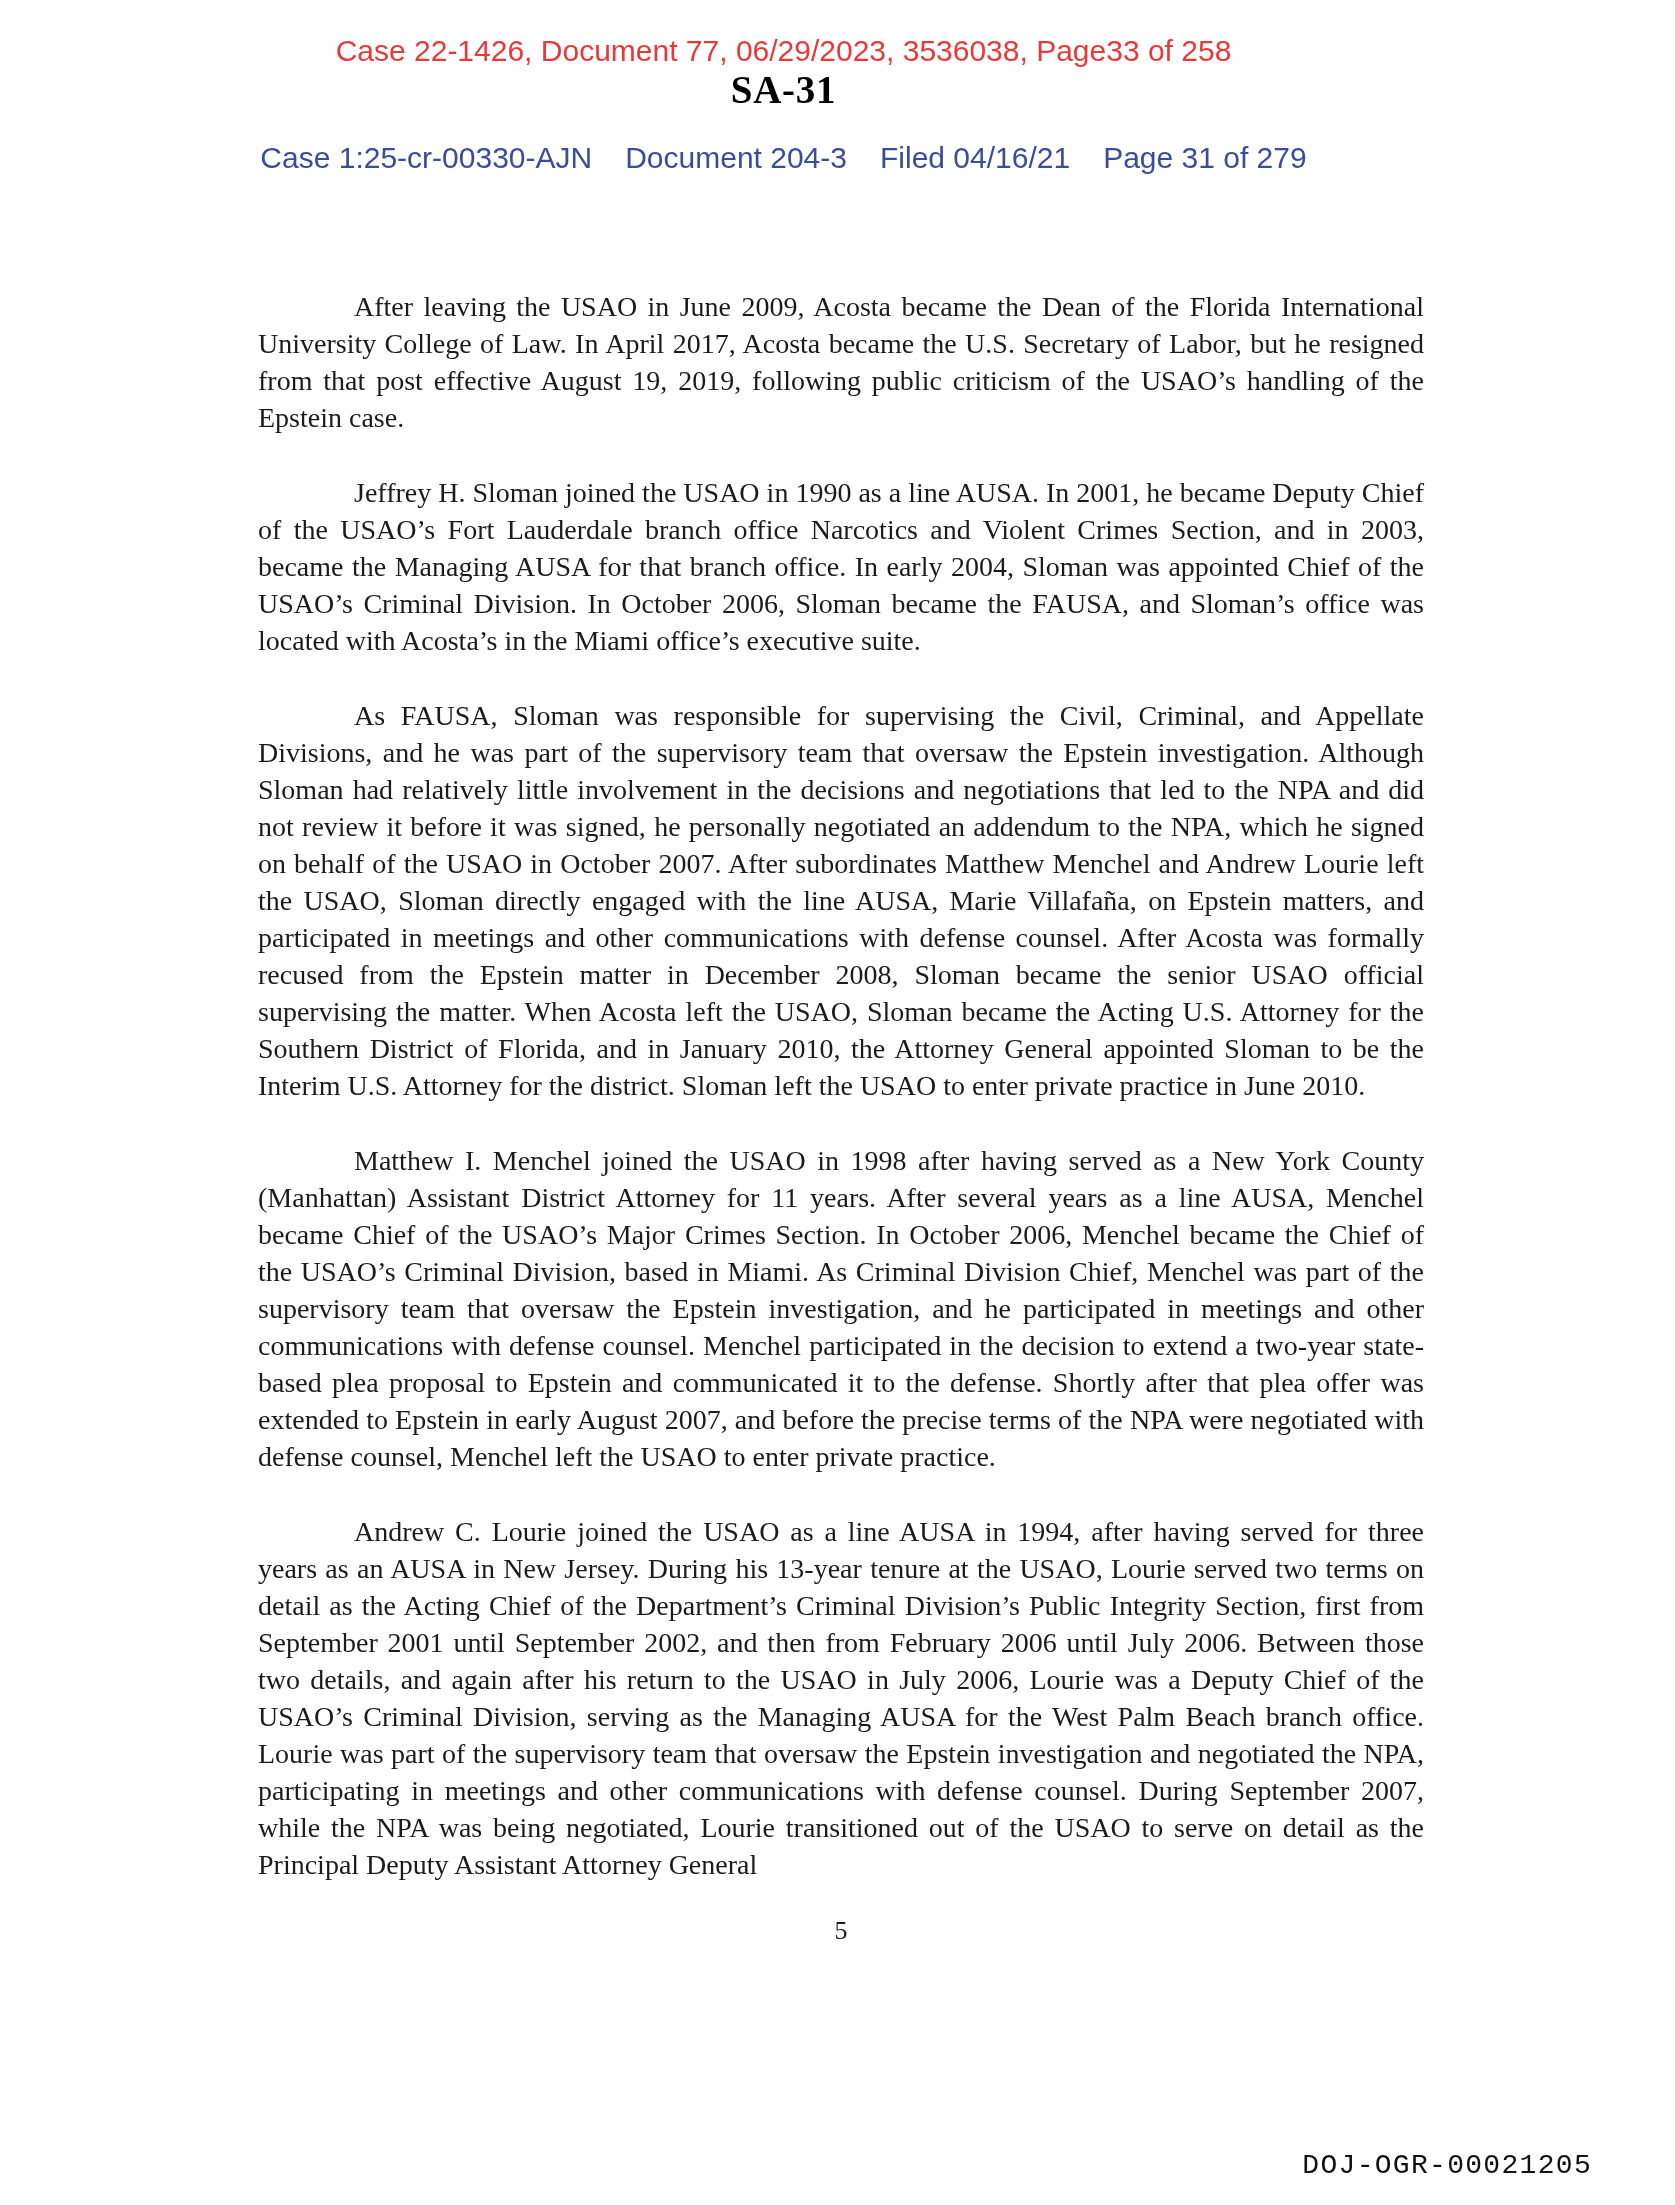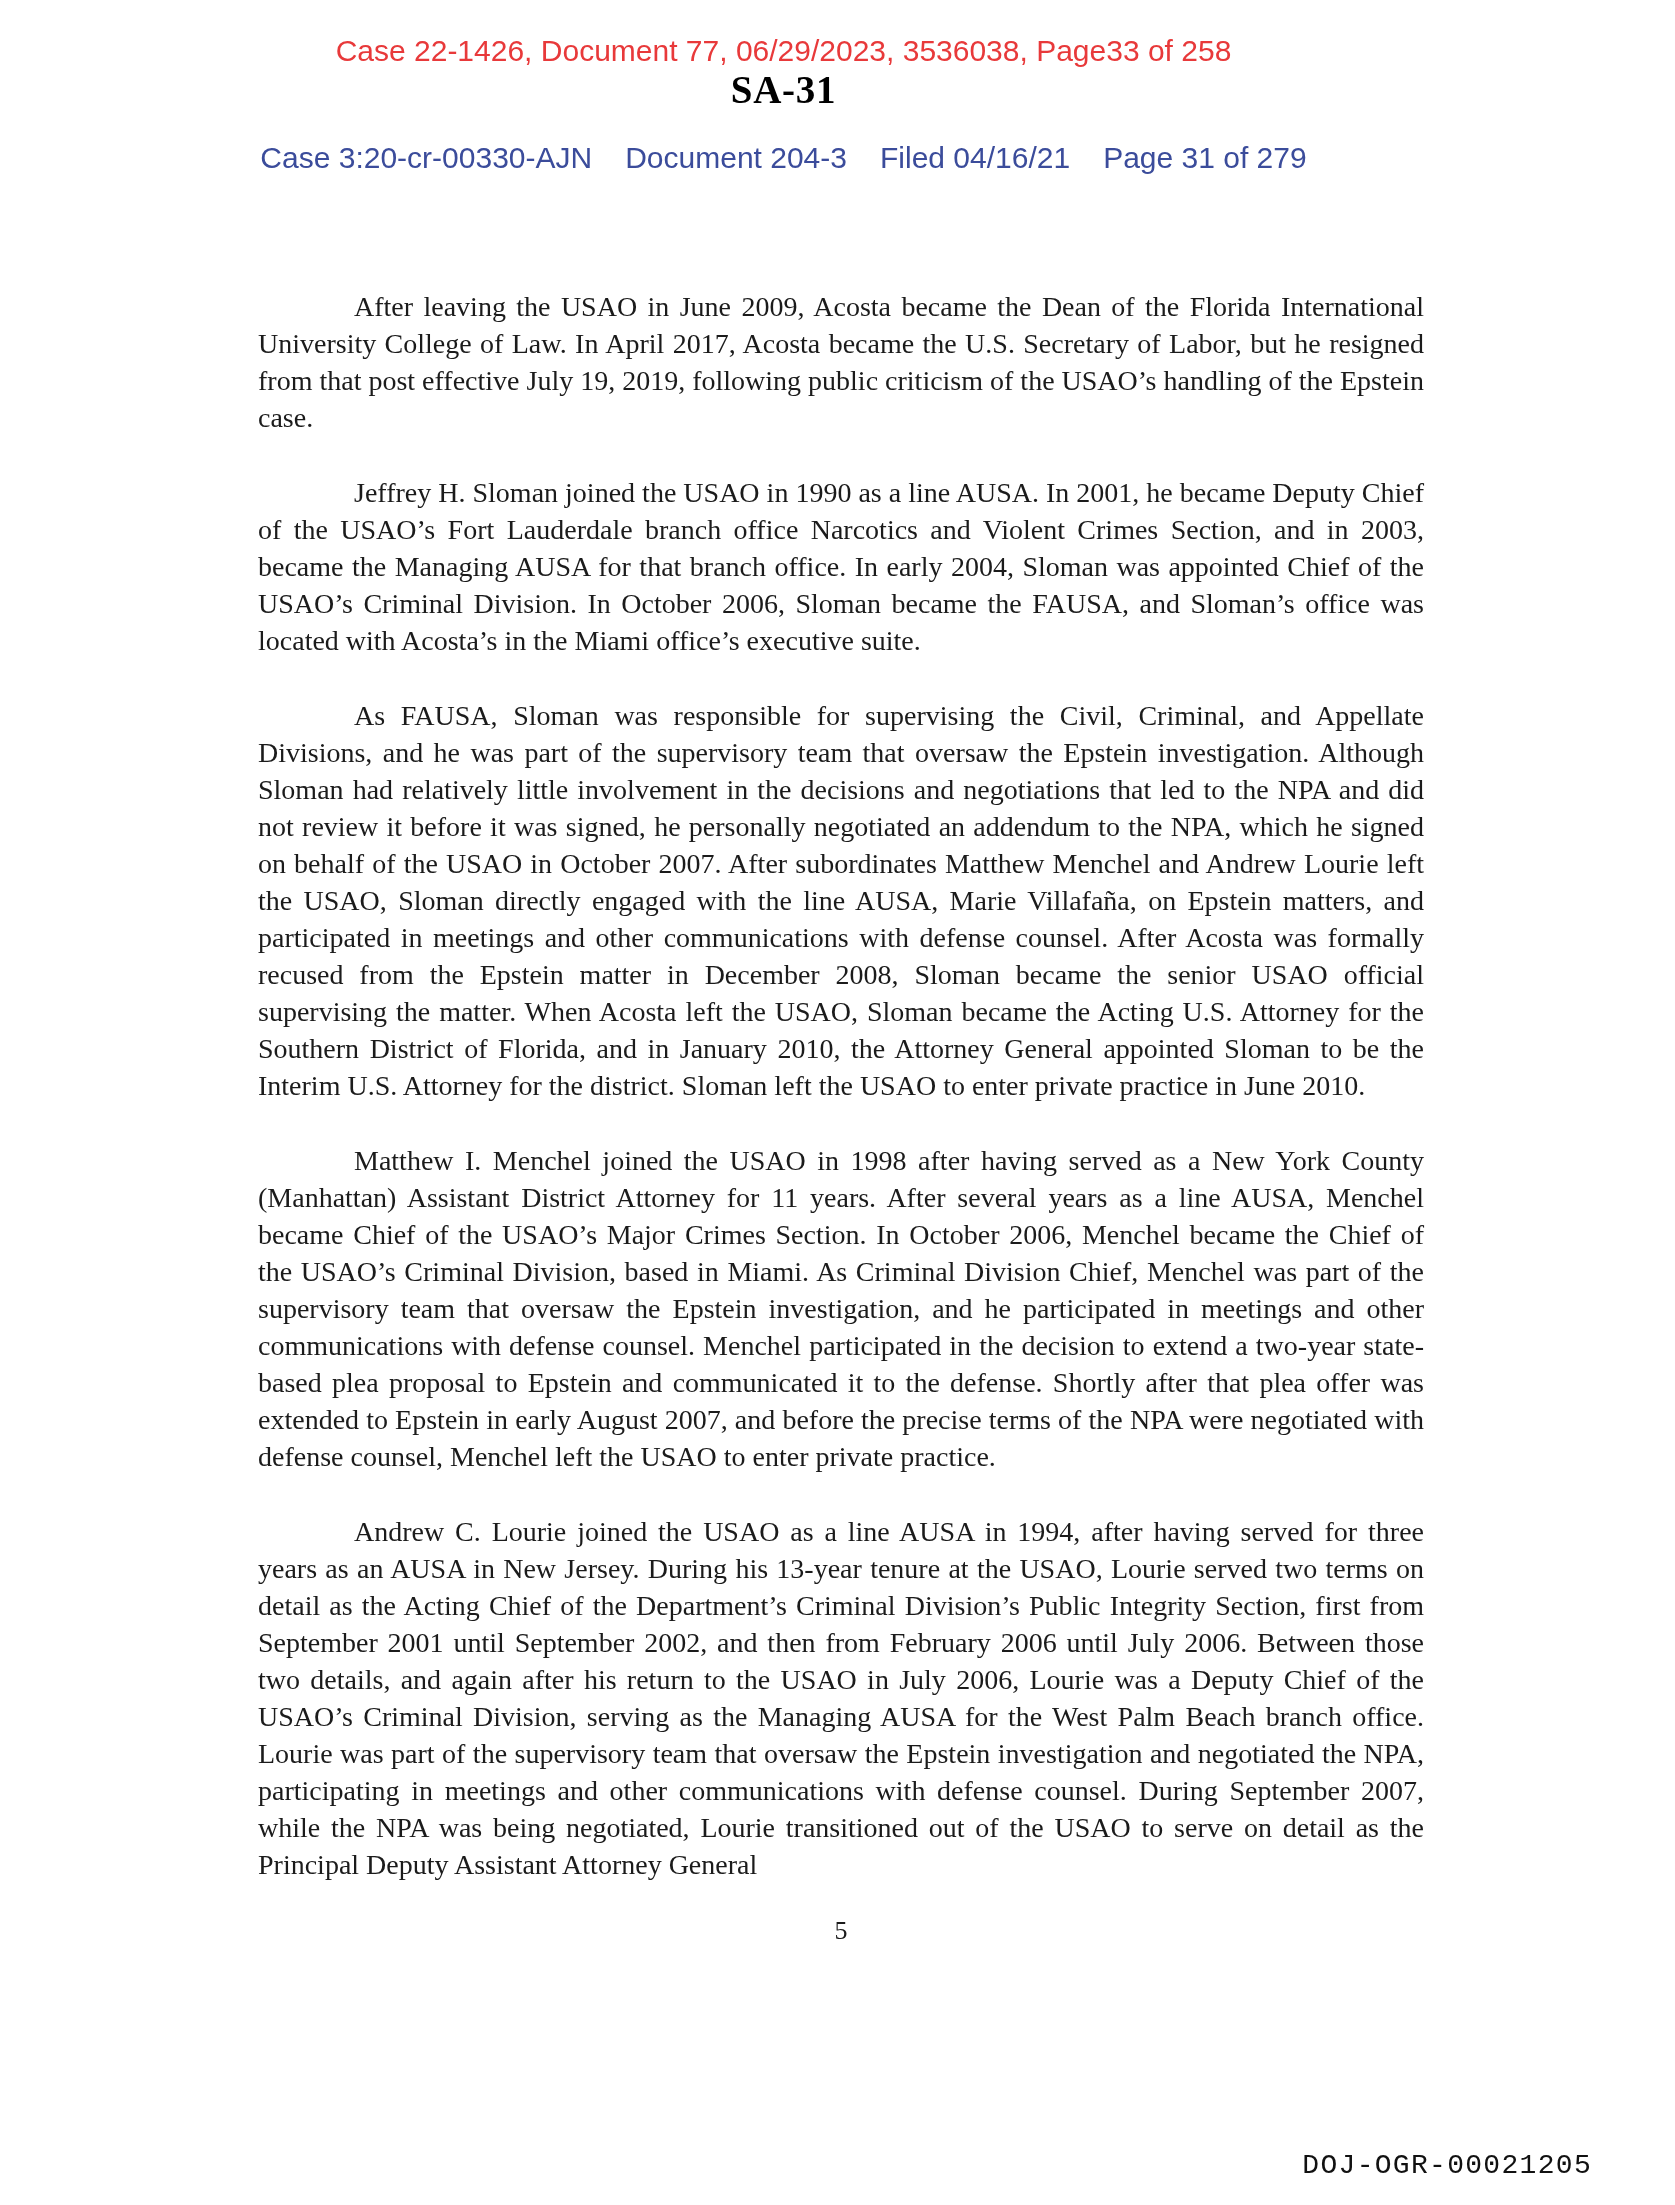--- a/index.html
+++ b/index.html
@@ -89,30 +89,30 @@
 </style>
 </head>
 <body>
 
 <div class="page">
 
   <div class="stamp-header">
     <div class="appeal-stamp">Case 22-1426, Document 77, 06/29/2023, 3536038, Page33 of 258</div>
     <div class="exhibit-label">SA-31</div>
     <div class="district-stamp">
-      <span>Case 3:20-cr-00330-AJN</span>
+      <span>Case 1:25-cr-00330-AJN</span>
       <span>Document 204-3</span>
       <span>Filed 04/16/21</span>
       <span>Page 31 of 279</span>
     </div>
   </div>
 
   <div class="doc-body">
     <p>
-      <span class="lead"></span><span>After leaving the USAO in June 2009, Acosta became the Dean of the Florida International University College of Law.  In April 2017, Acosta became the U.S. Secretary of Labor, but he resigned from that post effective July 19, 2019, following public criticism of the USAO’s handling of the Epstein case.</span>
+      <span class="lead"></span><span>After leaving the USAO in June 2009, Acosta became the Dean of the Florida International University College of Law.  In April 2017, Acosta became the U.S. Secretary of Labor, but he resigned from that post effective August 19, 2019, following public criticism of the USAO’s handling of the Epstein case.</span>
     </p>
     <p>
       <span class="lead">Jeffrey H. Sloman</span><span> joined the USAO in 1990 as a line AUSA.  In 2001, he became Deputy Chief of the USAO’s Fort Lauderdale branch office Narcotics and Violent Crimes Section, and in 2003, became the Managing AUSA for that branch office.  In early 2004, Sloman was appointed Chief of the USAO’s Criminal Division.  In October 2006, Sloman became the FAUSA, and Sloman’s office was located with Acosta’s in the Miami office’s executive suite.</span>
     </p>
     <p>
       <span class="lead"></span><span>As FAUSA, Sloman was responsible for supervising the Civil, Criminal, and Appellate Divisions, and he was part of the supervisory team that oversaw the Epstein investigation.  Although Sloman had relatively little involvement in the decisions and negotiations that led to the NPA and did not review it before it was signed, he personally negotiated an addendum to the NPA, which he signed on behalf of the USAO in October 2007.  After subordinates Matthew Menchel and Andrew Lourie left the USAO, Sloman directly engaged with the line AUSA, Marie Villafaña, on Epstein matters, and participated in meetings and other communications with defense counsel.  After Acosta was formally recused from the Epstein matter in December 2008, Sloman became the senior USAO official supervising the matter.  When Acosta left the USAO, Sloman became the Acting U.S. Attorney for the Southern District of Florida, and in January 2010, the Attorney General appointed Sloman to be the Interim U.S. Attorney for the district.  Sloman left the USAO to enter private practice in June 2010.</span>
     </p>
     <p>
       <span class="lead">Matthew I. Menchel</span><span> joined the USAO in 1998 after having served as a New York County (Manhattan) Assistant District Attorney for 11 years.  After several years as a line AUSA, Menchel became Chief of the USAO’s Major Crimes Section.  In October 2006, Menchel became the Chief of the USAO’s Criminal Division, based in Miami.  As Criminal Division Chief, Menchel was part of the supervisory team that oversaw the Epstein investigation, and he participated in meetings and other communications with defense counsel.  Menchel participated in the decision to extend a two-year state-based plea proposal to Epstein and communicated it to the defense.  Shortly after that plea offer was extended to Epstein in early August 2007, and before the precise terms of the NPA were negotiated with defense counsel, Menchel left the USAO to enter private practice.</span>
     </p>

